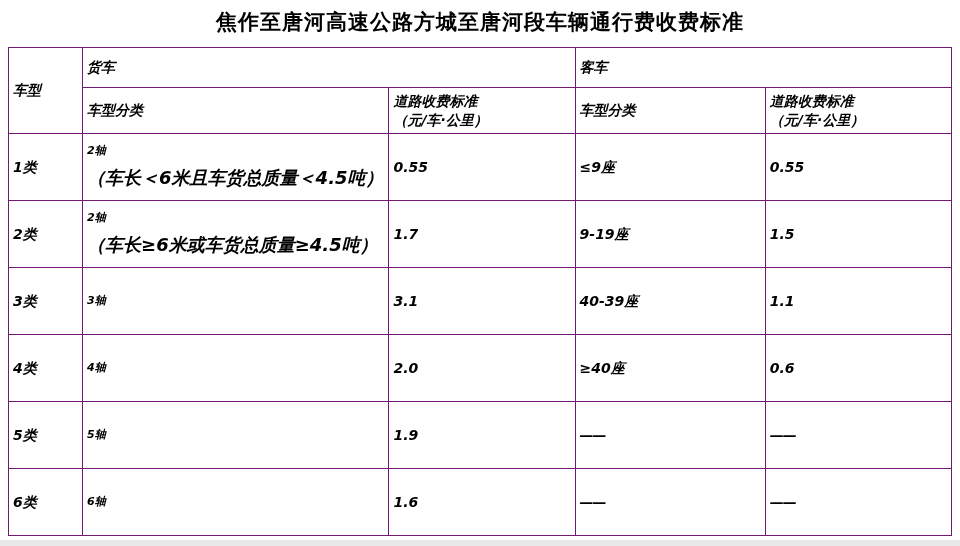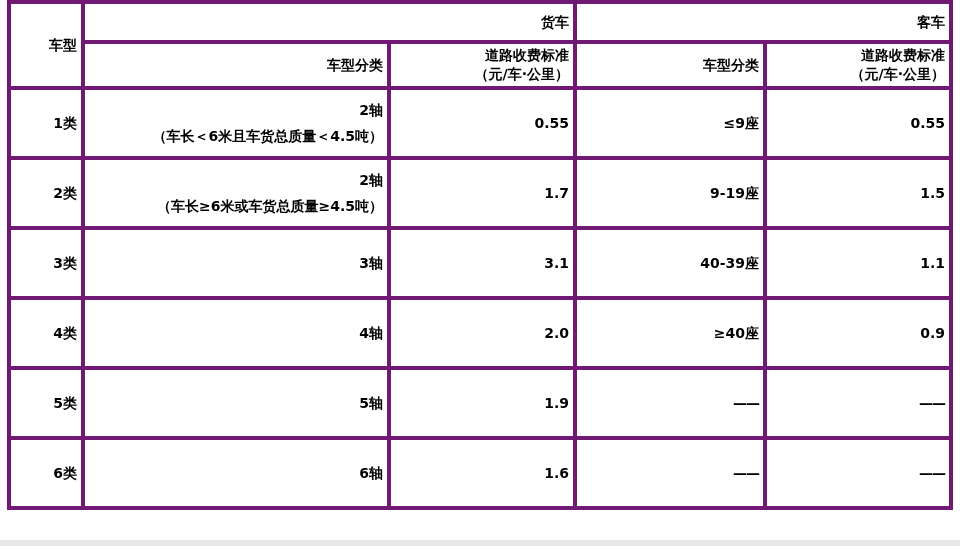--- a/index.html
+++ b/index.html
@@ -29,63 +29,65 @@
     padding: 10px 0 12px 0;
     line-height: 1.2;
   }
   table.fee {
     border-collapse: collapse;
     width: 944px;
     margin: 0 auto;
     table-layout: fixed;
   }
   table.fee td, table.fee th {
-    border: 4px solid #701a75;
-    text-align: right;
+    border: 1px solid #701a75;
+    text-align: left;
     vertical-align: middle;
     font-size: 14px;
     font-weight: bold;
     padding: 2px 4px;
     line-height: 1.35;
+    font-style: italic;
   }
   .col-type { width: 74px; }
   .col-a { width: 306px; }
   .col-b { width: 186px; }
   .col-c { width: 190px; }
   .col-d { width: 186px; }
 
   .grouphdr {
     height: 40px;
     font-size: 15px;
   }
   .subhdr {
     height: 46px;
     font-size: 14px;
   }
   .subhdr .l1 { display: block; }
   .subhdr .l2 { display: block; }
   .datarow td { height: 62px; }
   .cls-cell { font-size: 15px; }
-  .axles { display: block; font-size: 14px; }
-  .note-sub { display: block; font-size: 14px; font-weight: bold; margin-top: 7px; }
+  .axles { display: block; font-size: 11px; }
+  .note-sub { display: block; font-size: 18px; font-weight: bold; margin-top: 7px; }
   .dash { letter-spacing: -1px; }
   .bottom-strip {
     position: absolute;
     left: 0;
     bottom: 0;
     width: 960px;
     height: 6px;
     background: #e8e8e8;
   }
 </style>
 </head>
 <body>
 
 <div class="page">
 
+  <div class="title">焦作至唐河高速公路方城至唐河段车辆通行费收费标准</div>
 
   <table class="fee">
     <colgroup>
       <col class="col-type">
       <col class="col-a">
       <col class="col-b">
       <col class="col-c">
       <col class="col-d">
     </colgroup>
     <tbody>
@@ -143,21 +145,21 @@
         <td>1.1</td>
       </tr>
 
       <tr class="datarow">
         <td class="cls-cell">4类</td>
         <td>
           <span class="axles">4轴</span>
         </td>
         <td>2.0</td>
         <td>≥40座</td>
-        <td>0.9</td>
+        <td>0.6</td>
       </tr>
 
       <tr class="datarow">
         <td class="cls-cell">5类</td>
         <td>
           <span class="axles">5轴</span>
         </td>
         <td>1.9</td>
         <td class="dash">——</td>
         <td class="dash">——</td>

